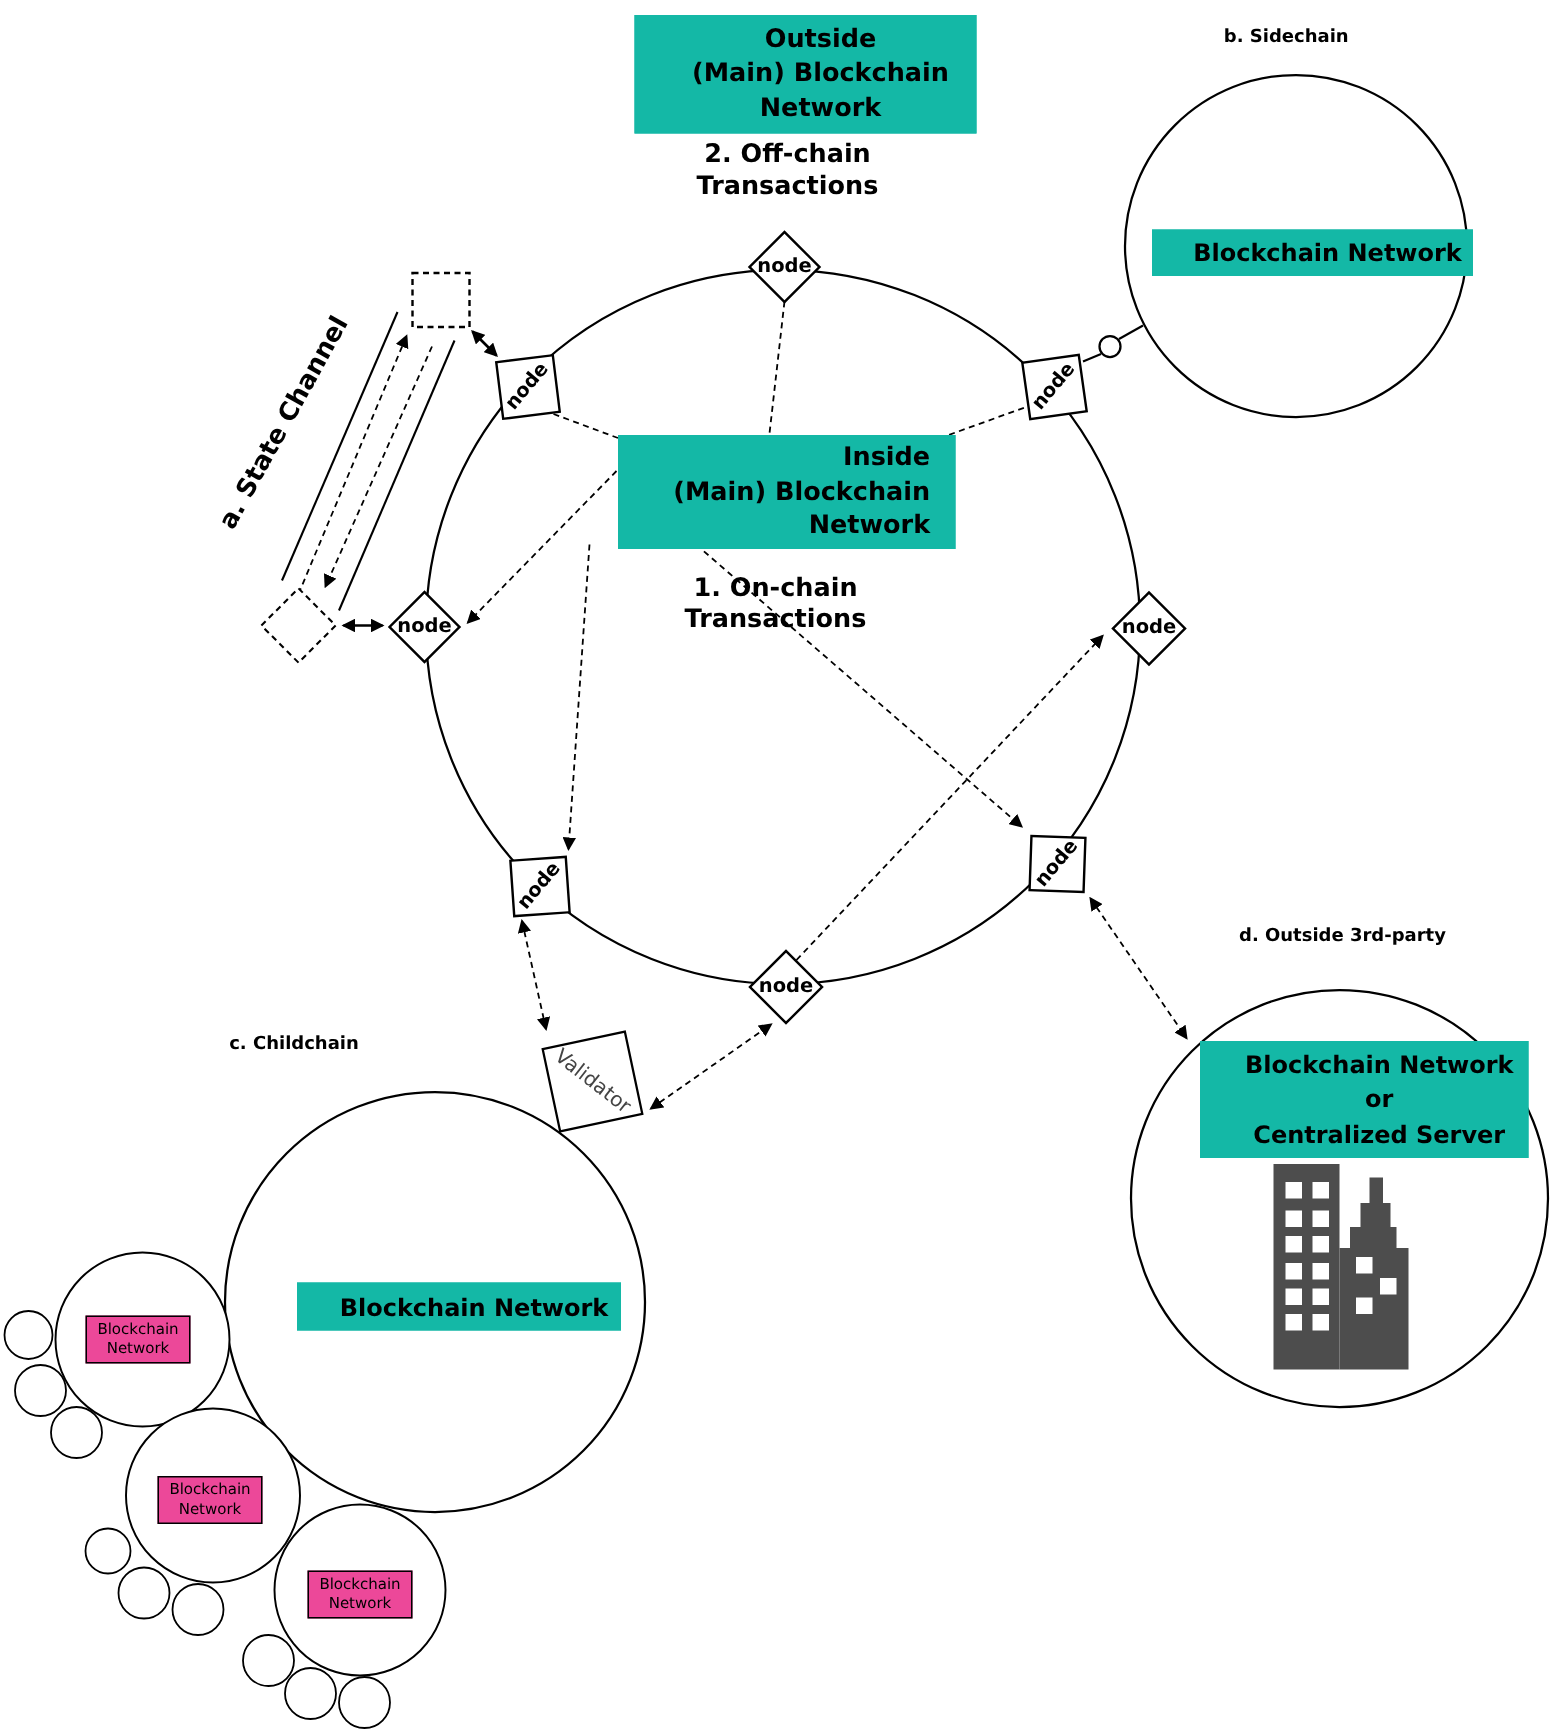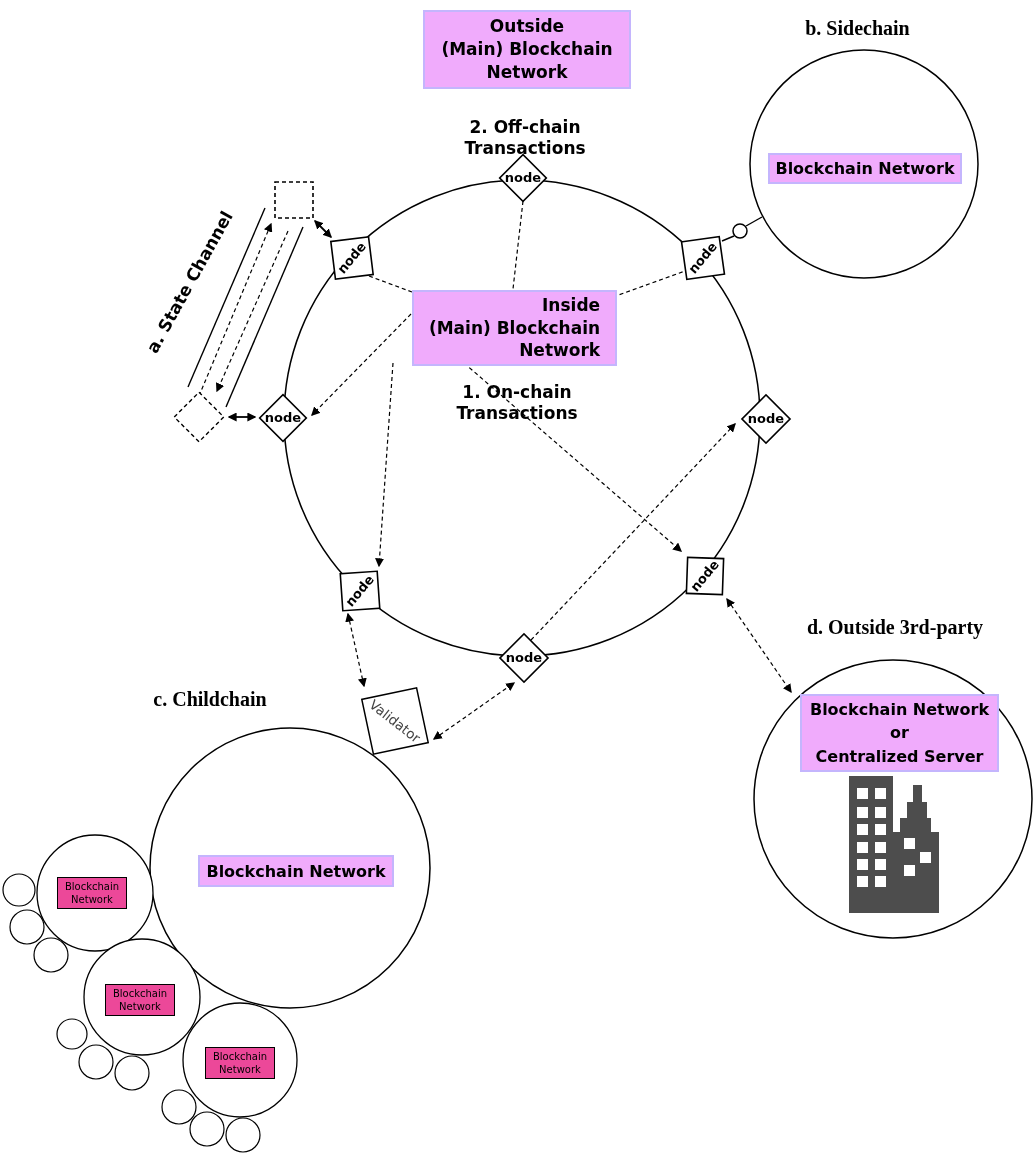--- a/index.html
+++ b/index.html
@@ -1,23 +1,23 @@
 <!DOCTYPE html>
 <html><head>
 <meta charset="utf-8">
 <style>
   html,body{margin:0;padding:0;background:#fff;}
   #stage{position:relative;width:1035px;height:1155px;background:#fff;
          font-family:"DejaVu Sans",sans-serif;color:#000;overflow:hidden;}
   #lines{position:absolute;left:0;top:0;}
   .lbl{position:absolute;text-align:center;white-space:pre-line;}
   .bold{font-weight:bold;}
-  .boxed{border:2px solid #c4b5fd;background:#f0abfc;display:flex;align-items:center;justify-content:center;}
+  .boxed{border:2px solid #14b8a6;background:#14b8a6;display:flex;align-items:center;justify-content:center;padding-left:20px;}
   .boxed-thin{border:1px solid #000;background:#ec4899;display:flex;align-items:center;justify-content:center;}
-  .sec-label{font-size:20px;font-weight:bold;font-family:Liberation Serif, serif;}
+  .sec-label{font-size:12px;font-weight:bold;}
   .big-label{font-size:17px;font-weight:bold;line-height:1.25;}
   .node-label{position:absolute;width:40px;height:18px;line-height:18px;text-align:center;
               font-size:13px;font-weight:bold;}
   .rot-node{transform:rotate(-50deg);}
   .validator-label{position:absolute;width:74px;text-align:center;font-size:13.5px;color:#444;
                    transform:rotate(38deg);}
   .state-channel-label{position:absolute;font-size:17px;font-weight:bold;white-space:nowrap;
                        transform:rotate(-61deg);}
   svg line, svg path.ln{stroke:#000;fill:none;}
 </style>
@@ -134,37 +134,37 @@
         <rect x="920" y="852" width="11" height="11"></rect>
         <rect x="904" y="865" width="11" height="11"></rect>
       </g>
     </g>
   </svg>
 
   <div class="lbl boxed bold" style="left:423px;top:10px;width:204px;height:75px;font-size:17px;line-height:1.35;">Outside
 (Main) Blockchain
 Network</div>
 
-  <div class="lbl big-label" style="left:425px;top:93px;width:200px;margin-top:24px;">2. Off-chain
+  <div class="lbl big-label" style="left:425px;top:93px;width:200px;">2. Off-chain
 Transactions</div>
 
   <div class="lbl boxed bold" style="left:412px;top:290px;width:201px;height:72px;font-size:17px;line-height:1.35;text-align:right;">Inside
 (Main) Blockchain
 Network</div>
 
   <div class="lbl big-label" style="left:417px;top:382px;width:200px;">1. On-chain
 Transactions</div>
 
   <div class="state-channel-label" style="left:110px;top:272px;">a. State Channel</div>
 
   <div class="lbl sec-label" style="left:760px;top:17px;width:195px;">b. Sidechain</div>
 
   <div class="lbl boxed bold" style="left:768px;top:153px;width:190px;height:27px;font-size:16px;">Blockchain Network</div>
 
-  <div class="lbl sec-label" style="left:110px;top:688px;width:200px;">c. Childchain</div>
+  <div class="lbl sec-label" style="left:96px;top:688px;width:200px;">c. Childchain</div>
 
   <div class="lbl boxed bold" style="left:198px;top:855px;width:192px;height:28px;font-size:16px;">Blockchain Network</div>
 
   <div class="lbl boxed-thin" style="left:57px;top:877px;width:68px;height:30px;font-size:10px;line-height:1.3;">Blockchain
 Network</div>
   <div class="lbl boxed-thin" style="left:105px;top:984px;width:68px;height:30px;font-size:10px;line-height:1.3;">Blockchain
 Network</div>
   <div class="lbl boxed-thin" style="left:205px;top:1047px;width:68px;height:30px;font-size:10px;line-height:1.3;">Blockchain
 Network</div>
 

